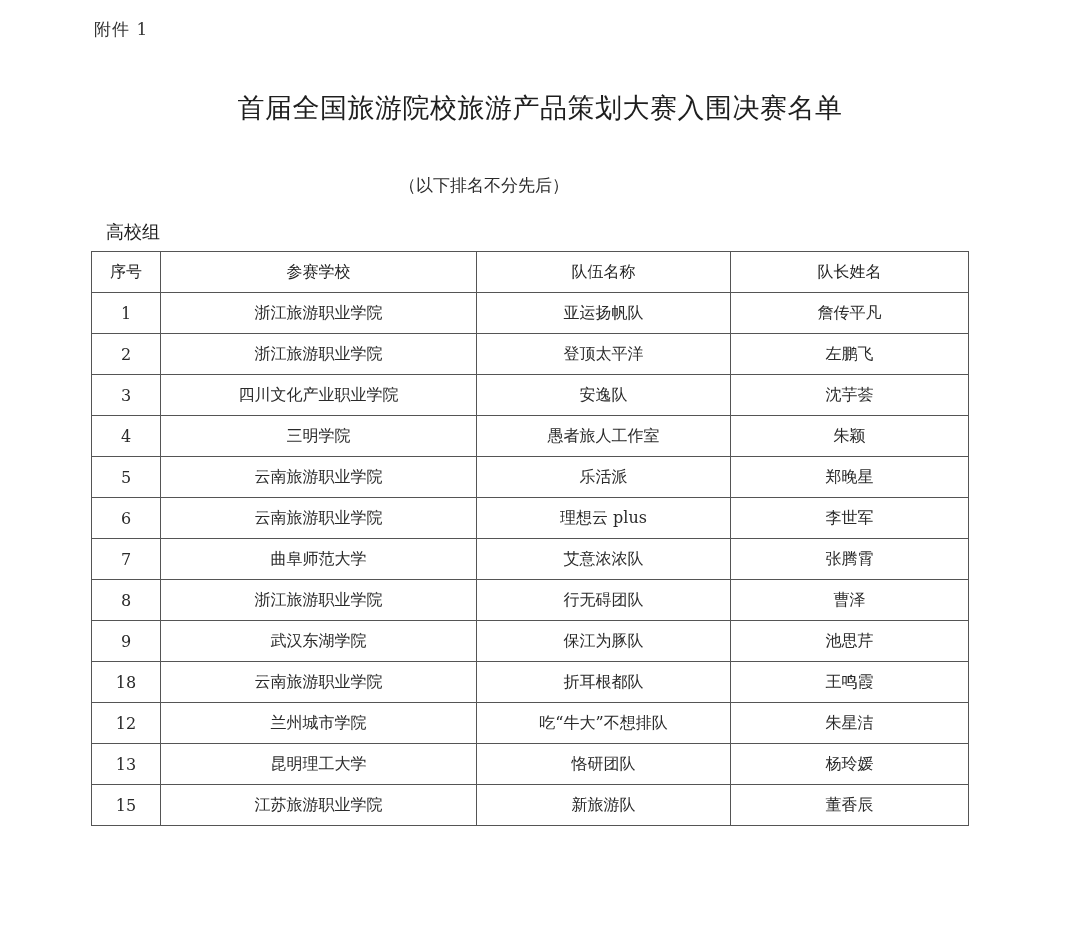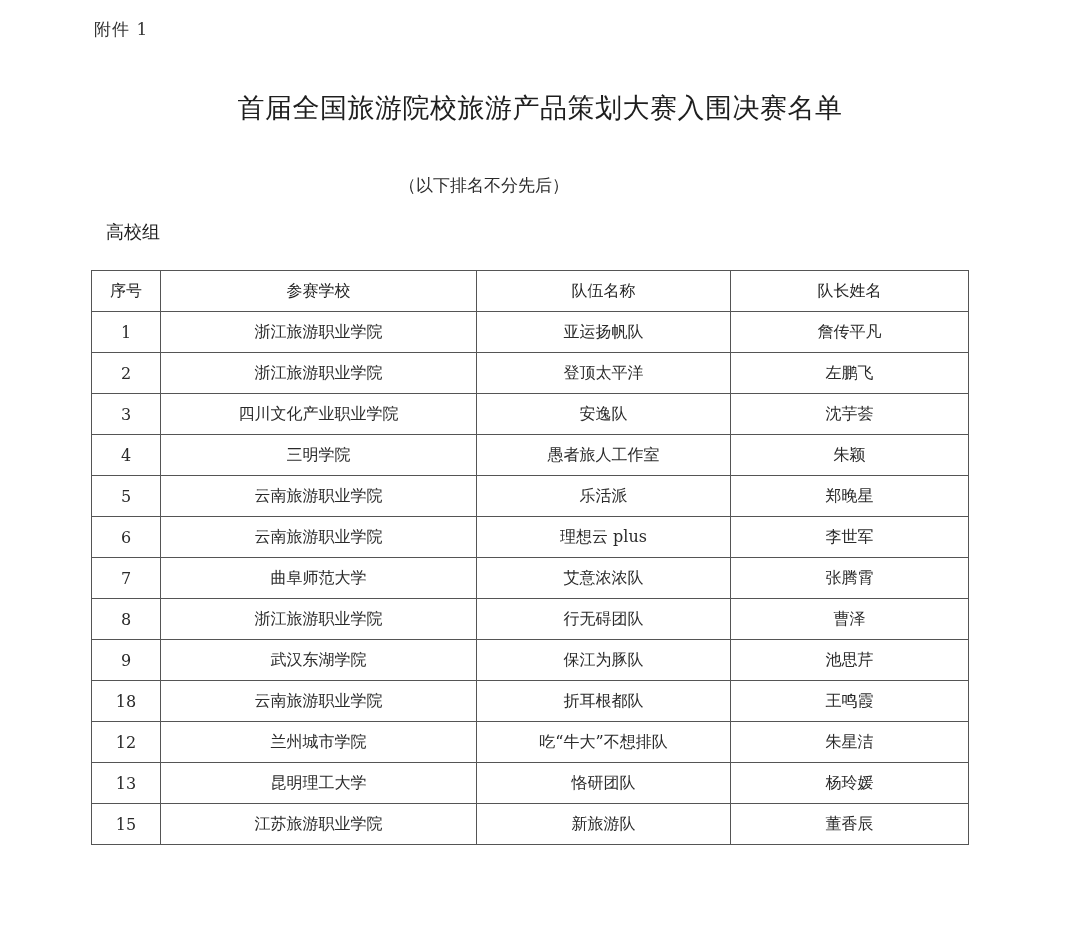--- a/index.html
+++ b/index.html
@@ -50,21 +50,20 @@
       font-size: 18px;
       color: #1e1e1e;
     }
     table.roster {
       position: absolute;
       left: 91px;
       top: 251px;
       width: 854px;
       border-collapse: collapse;
       table-layout: fixed;
-      margin-top: 19px;
     }
     table.roster th, table.roster td {
       border: 1px solid #555;
       height: 40px;
       padding: 0;
       text-align: center;
       vertical-align: middle;
       font-size: 16px;
       font-weight: normal;
       color: #2a2a2a;

